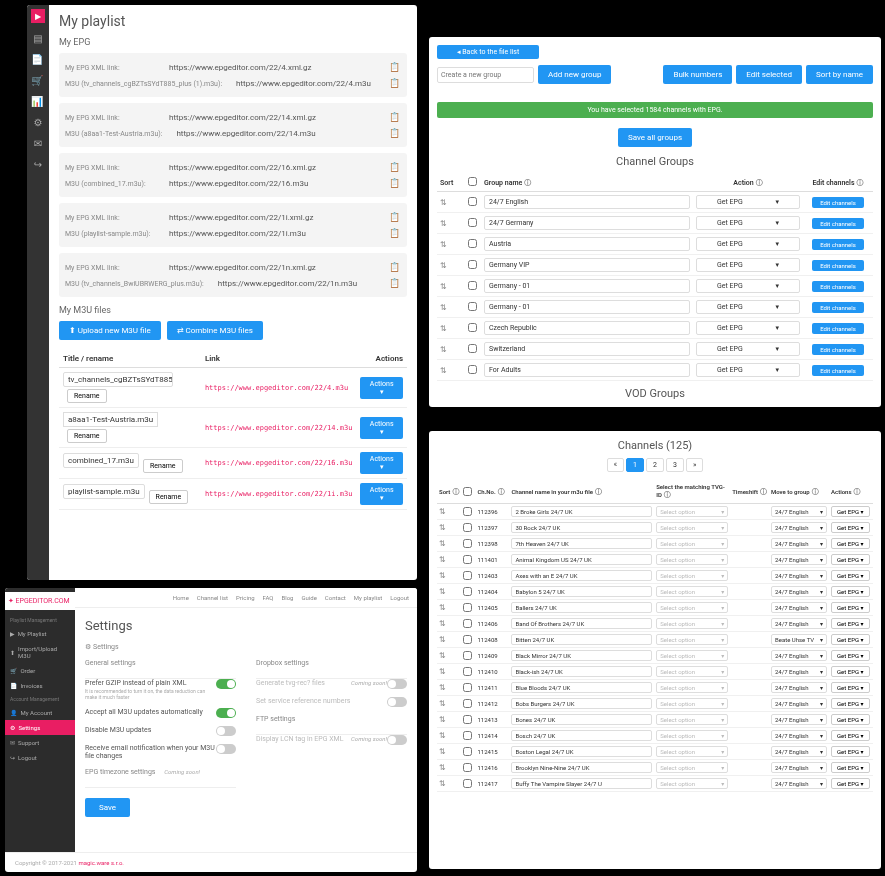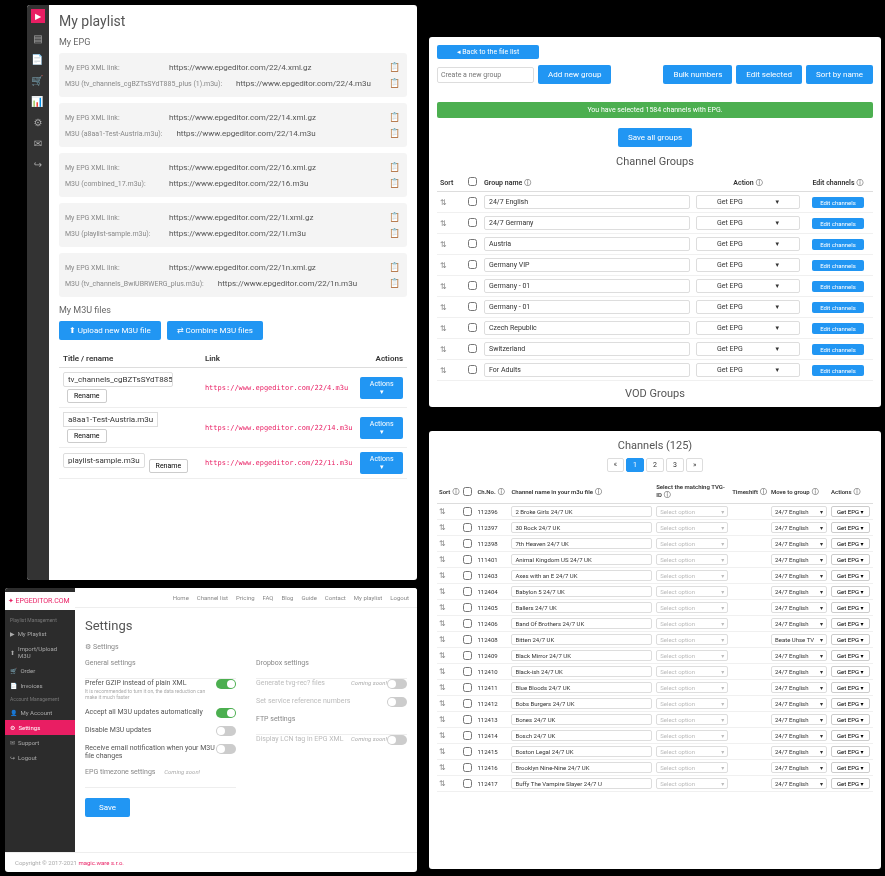--- a/index.html
+++ b/index.html
@@ -188,20 +188,25 @@
           </thead>
       <tbody id="files-body">
             <tr>
               <td><span style="border:1px solid #ddd;padding:2px 4px;border-radius:2px;display:inline-block;max-width:110px;overflow:hidden">tv_channels_cgBZTsSYdT885_plus</span><button class="rename-btn">Rename</button></td>
               <td class="link-cell">https://www.epgeditor.com/22/4.m3u</td>
               <td style="text-align:right"><button class="actions-btn">Actions ▾</button></td>
             </tr>
             <tr>
               <td><span style="border:1px solid #ddd;padding:2px 4px;border-radius:0;display:inline-block;max-width:110px;overflow:hidden">a8aa1-Test-Austria.m3u</span><button class="rename-btn">Rename</button></td>
               <td class="link-cell">https://www.epgeditor.com/22/14.m3u</td>
+              <td style="text-align:right"><button class="actions-btn">Actions ▾</button></td>
+            </tr>
+            <tr>
+              <td><span style="border:1px solid #ddd;padding:2px 4px;border-radius:2px;display:inline-block;max-width:110px;overflow:hidden">combined_17.m3u</span><button class="rename-btn">Rename</button></td>
+              <td class="link-cell">https://www.epgeditor.com/22/16.m3u</td>
               <td style="text-align:right"><button class="actions-btn">Actions ▾</button></td>
             </tr>
             <tr>
               <td><span style="border:1px solid #ddd;padding:2px 4px;border-radius:2px;display:inline-block;max-width:110px;overflow:hidden">playlist-sample.m3u</span><button class="rename-btn">Rename</button></td>
               <td class="link-cell">https://www.epgeditor.com/22/1i.m3u</td>
               <td style="text-align:right"><button class="actions-btn">Actions ▾</button></td>
             </tr>
           </tbody>
     </table>
   </div>

